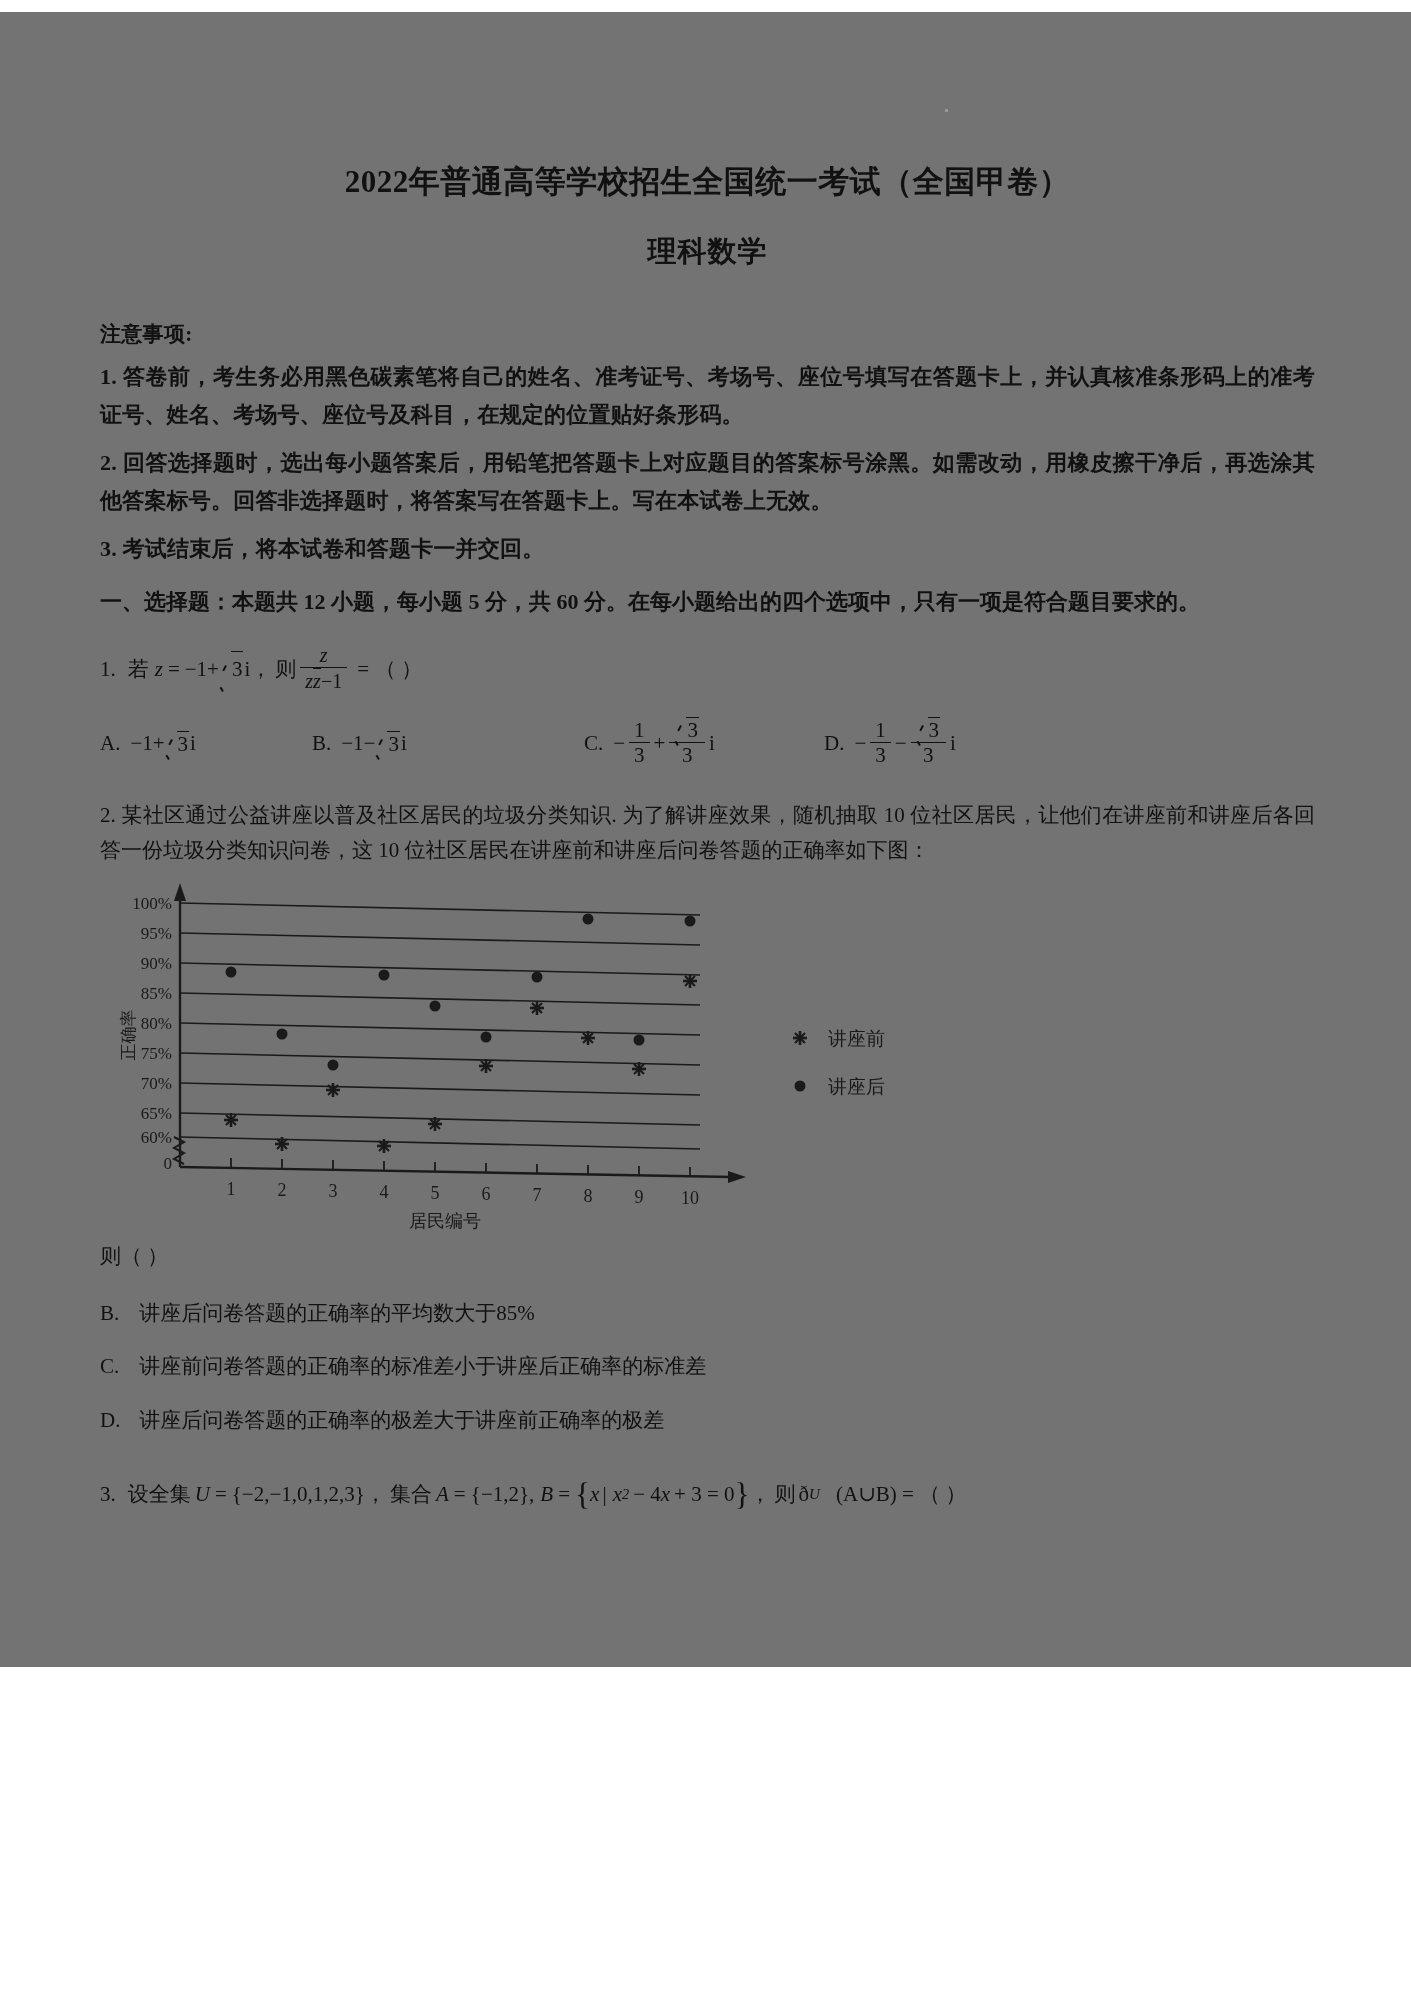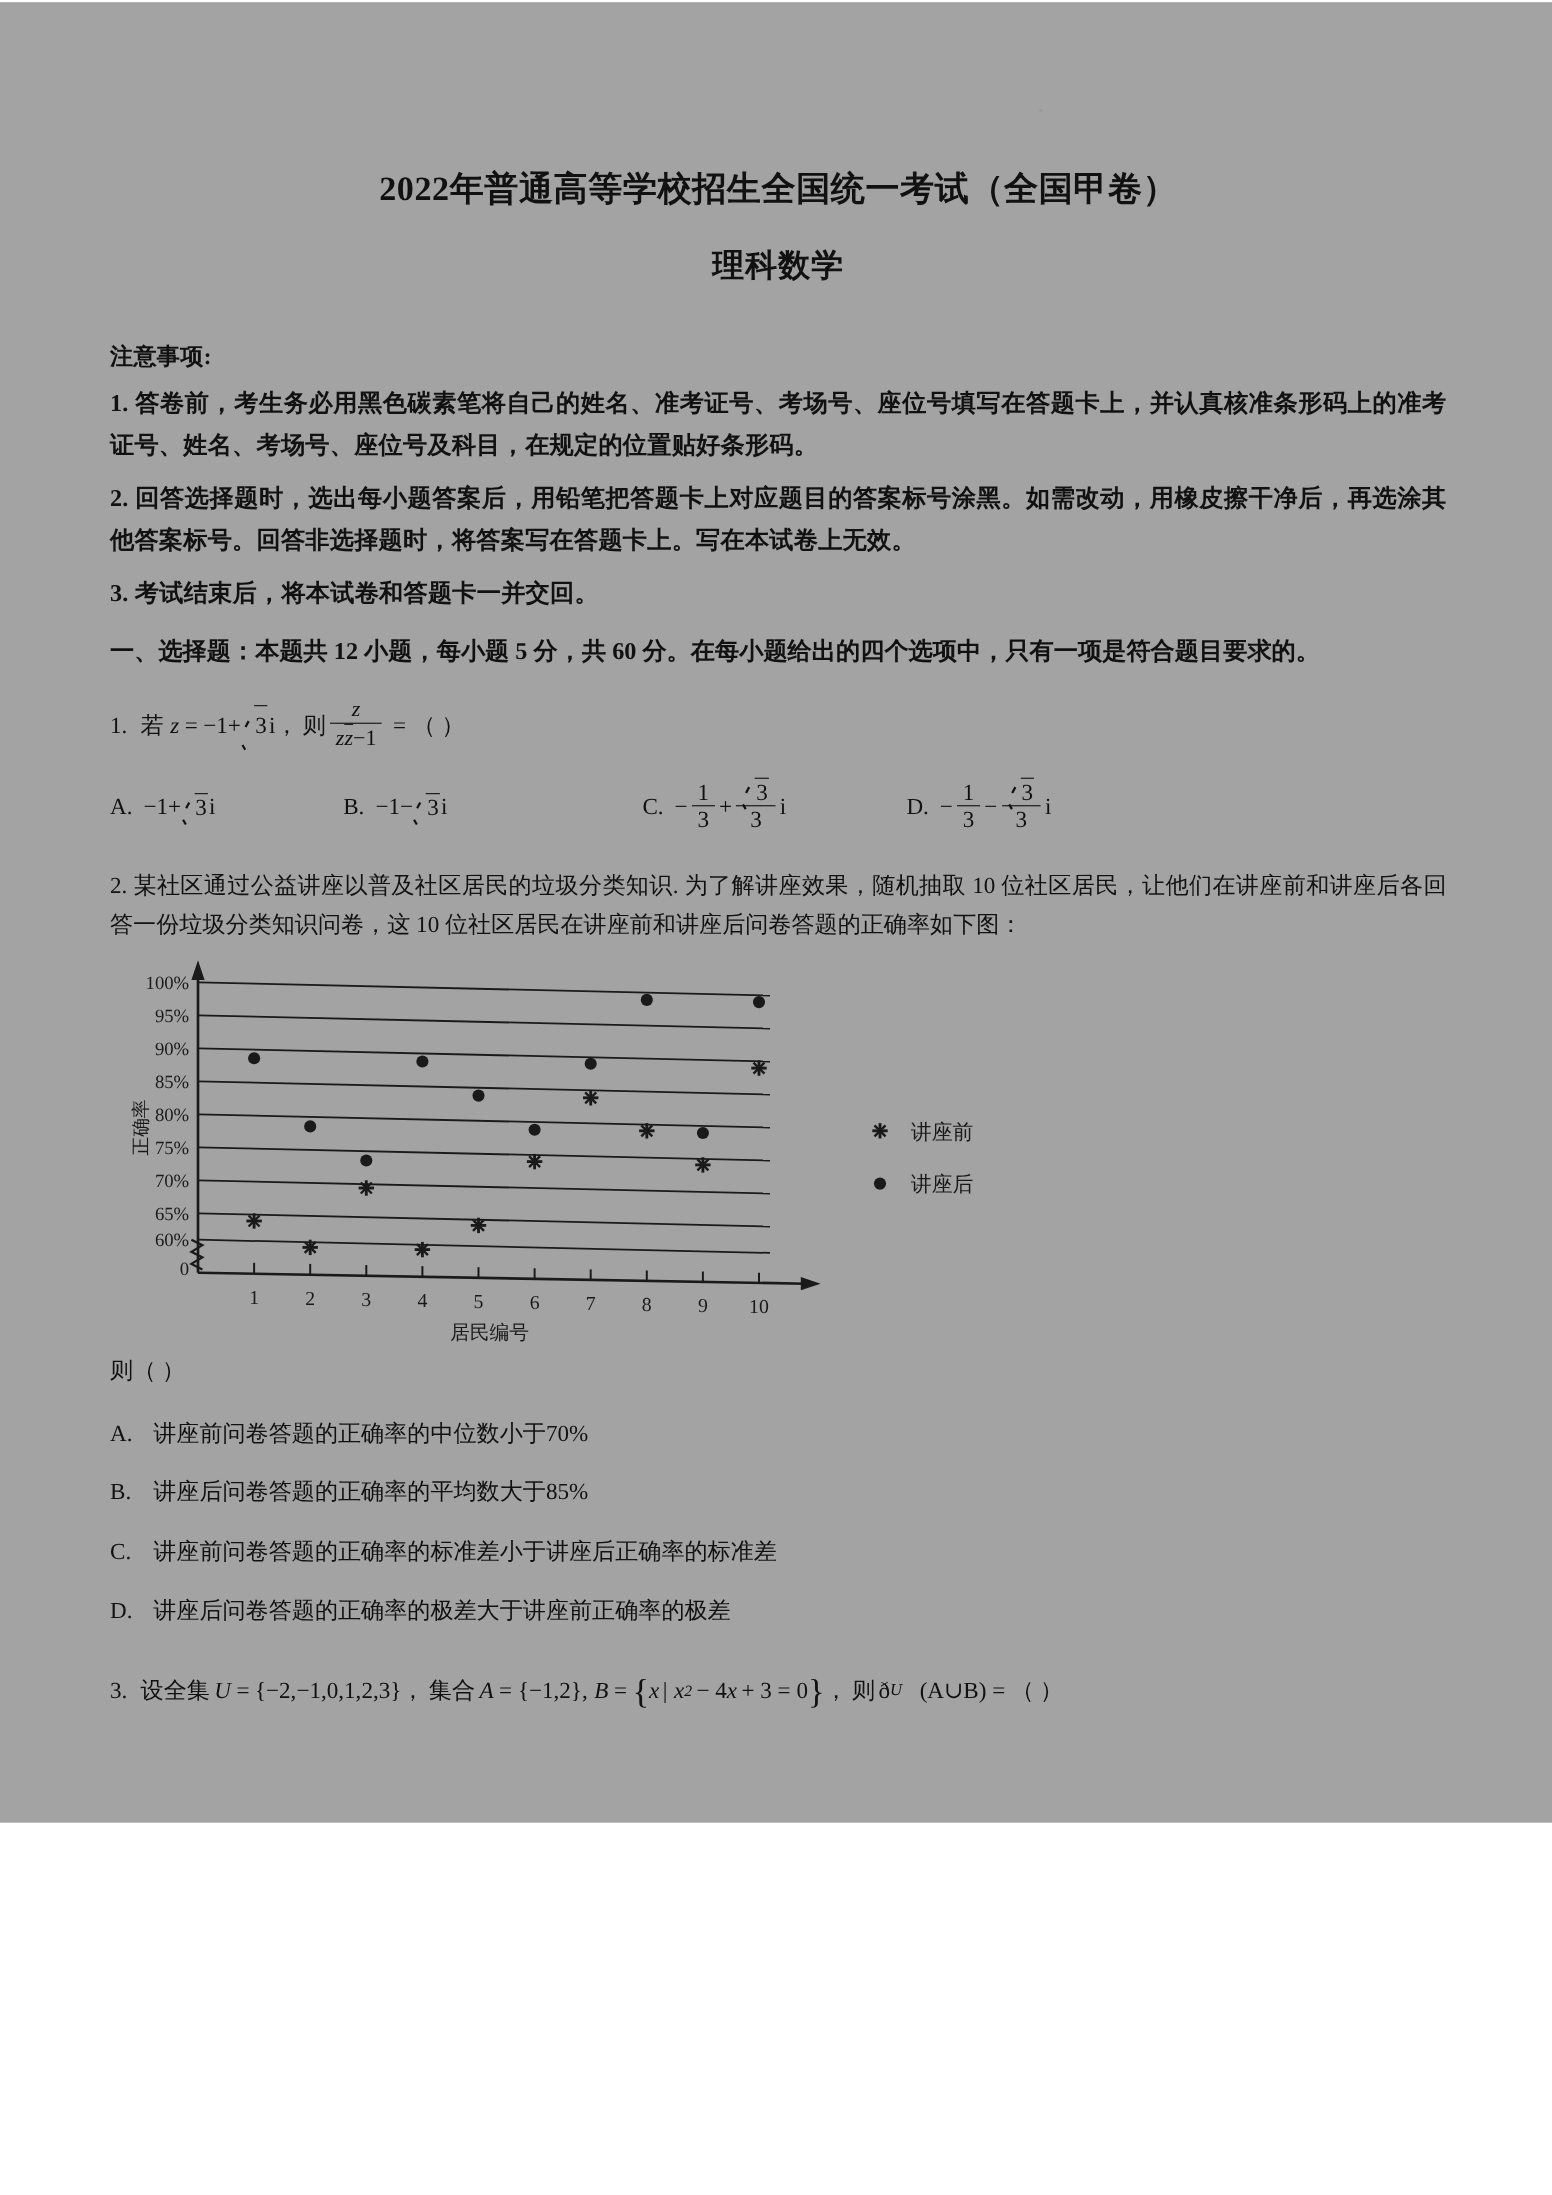--- a/index.html
+++ b/index.html
@@ -10,24 +10,24 @@
   body {
     width: 1411px;
     height: 1995px;
     position: relative;
     font-family: "Liberation Serif", "DejaVu Serif", serif;
     color: #111;
     overflow: hidden;
   }
   .page {
     position: absolute;
-    left: 0; top: 2px;
+    left: 0; top: 12px;
     width: 1411px;
     height: 1655px;
-    background: #a3a3a3;
+    background: #737373;
   }
   .content {
     position: absolute;
     left: 100px;
     top: 95px;
     width: 1215px;
   }
   .tiny-dot {
     position: absolute;
     left: 945px;
@@ -366,24 +366,20 @@
           <text x="728" y="170" font-family="Liberation Sans, sans-serif" font-size="19" fill="#1a1a1a">讲座前</text>
           <circle cx="700" cy="211" r="5.5" fill="#1a1a1a"></circle>
           <text x="728" y="218" font-family="Liberation Sans, sans-serif" font-size="19" fill="#1a1a1a">讲座后</text>
         </g>
       </svg>
     </div>
 
     <div class="q-plain" style="margin-top:2px;">则（    ）</div>
 
     <div class="choice-line">
-      <span class="lab">A.</span>
-      <span>讲座前问卷答题的正确率的中位数小于70%</span>
-    </div>
-    <div class="choice-line">
       <span class="lab">B.</span>
       <span>讲座后问卷答题的正确率的平均数大于85%</span>
     </div>
     <div class="choice-line">
       <span class="lab">C.</span>
       <span>讲座前问卷答题的正确率的标准差小于讲座后正确率的标准差</span>
     </div>
     <div class="choice-line">
       <span class="lab">D.</span>
       <span>讲座后问卷答题的正确率的极差大于讲座前正确率的极差</span>

